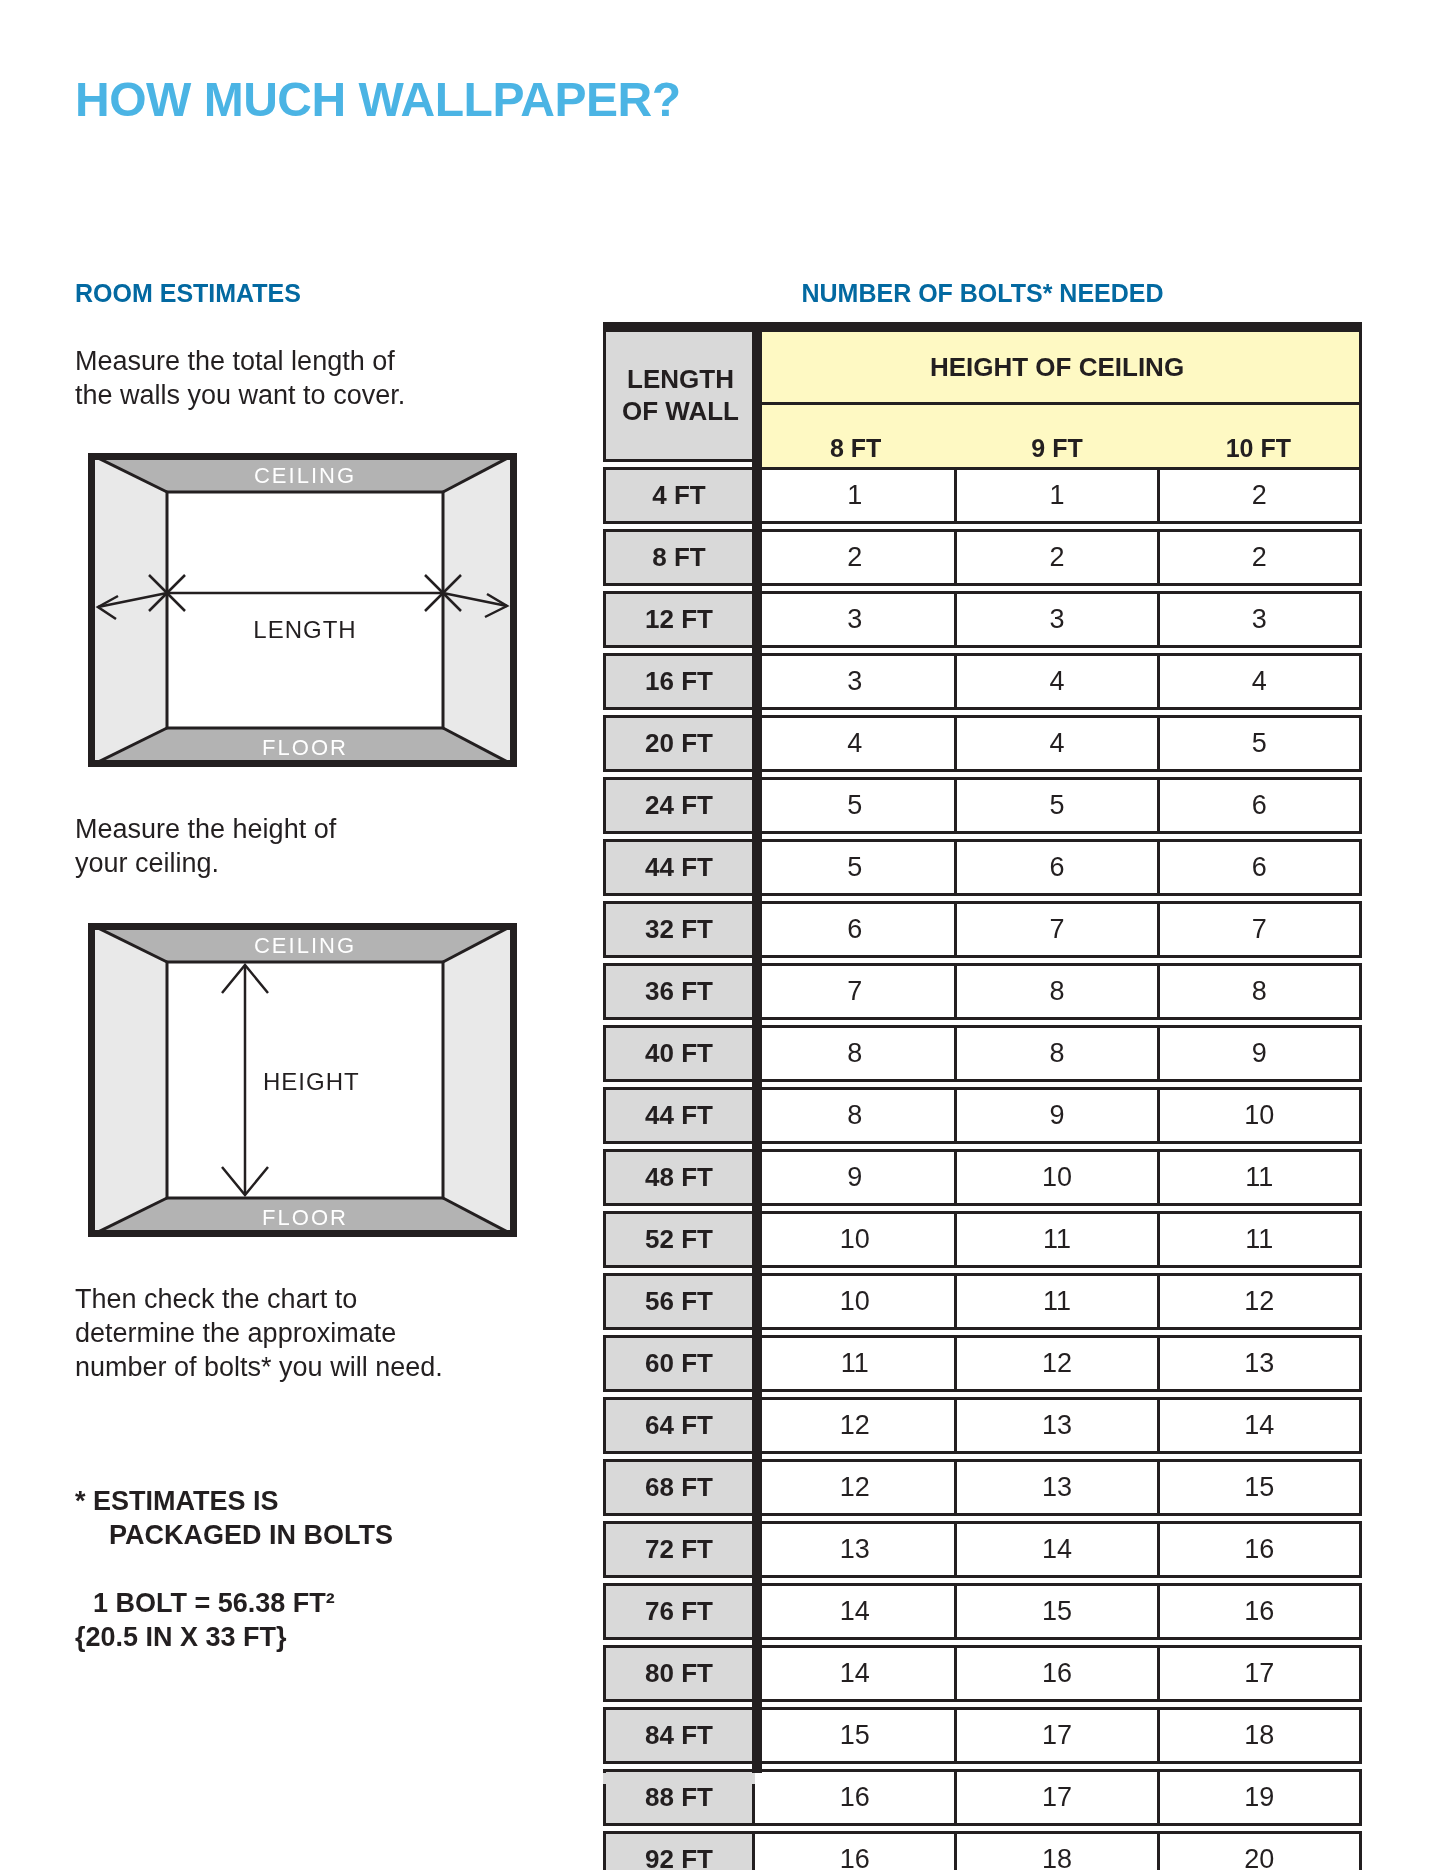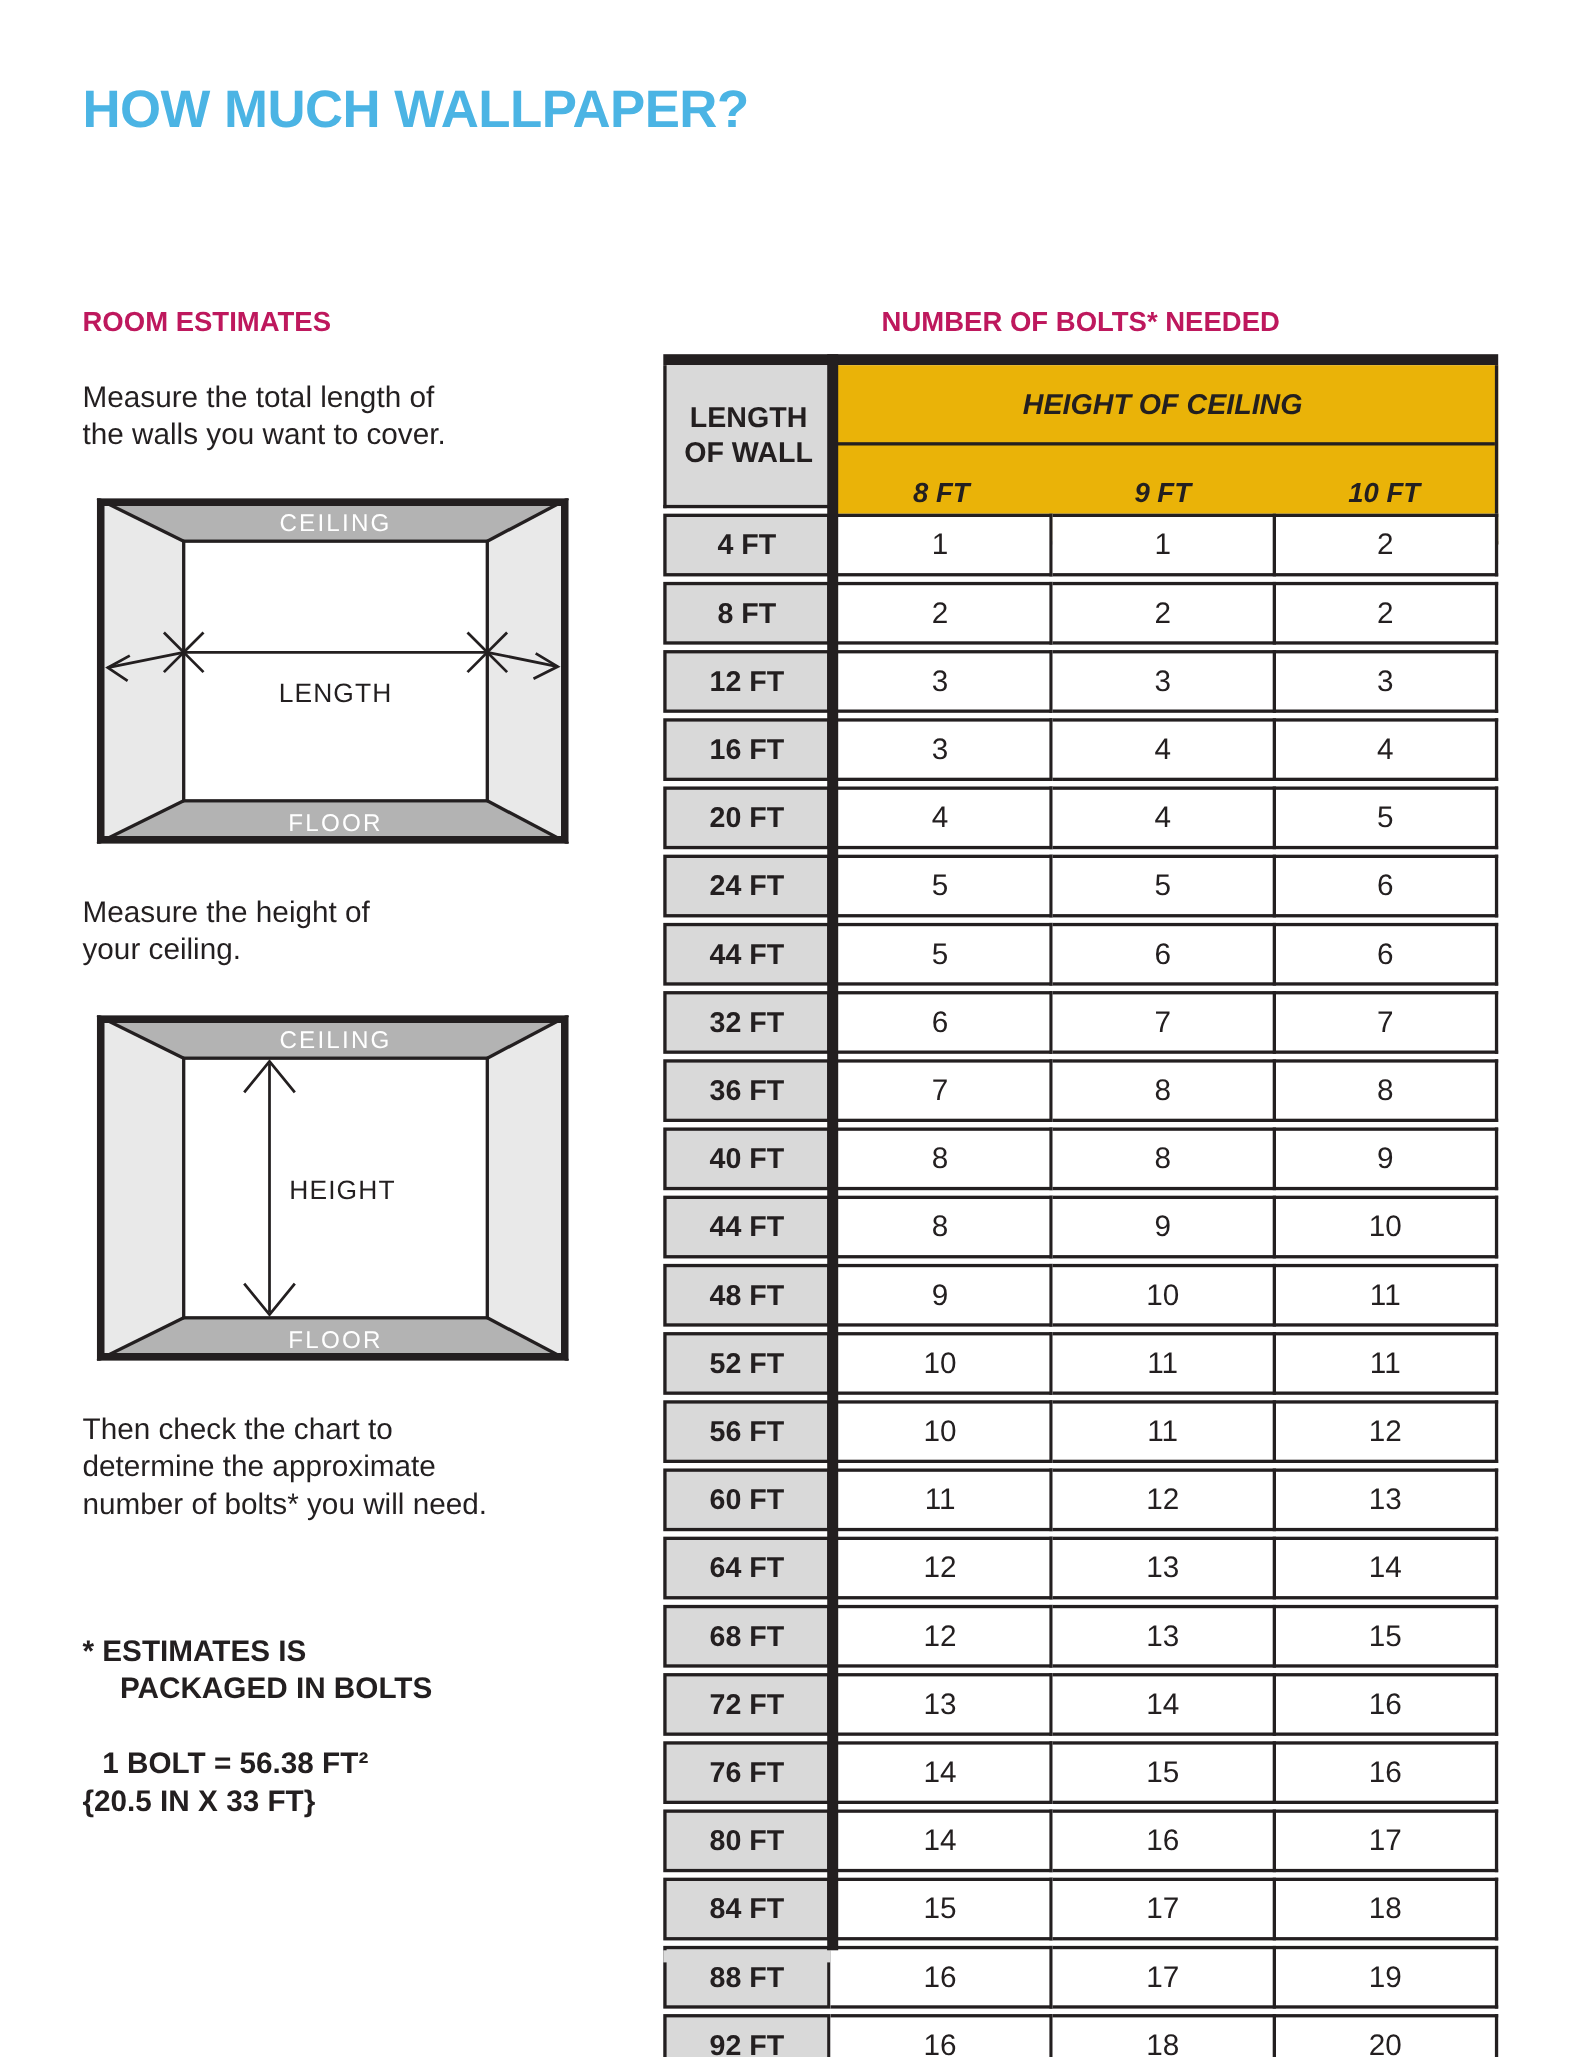--- a/index.html
+++ b/index.html
@@ -5,21 +5,21 @@
   * { margin:0; padding:0; box-sizing:border-box; }
   html,body { background:#ffffff; }
   .page {
     position:relative; width:1445px; height:1870px; background:#ffffff;
     font-family:"Liberation Sans", sans-serif; color:#231f20; overflow:hidden;border-radius:24px;
   }
   .title {
     position:absolute; left:75px; top:72px; font-size:48px; font-weight:bold;
     color:#4bb4e4; letter-spacing:-0.5px;
   }
-  .section-h { position:absolute; top:279px; font-size:25px; font-weight:bold; color:#be185d; }
+  .section-h { position:absolute; top:279px; font-size:25px; font-weight:bold; color:#0369a1; }
   .left-h  { left:75px; }
   .table-h { left:603px; width:759px; text-align:center; }
   .para {
     position:absolute; left:75px; font-size:27px; line-height:34px;
     white-space:pre-line; color:#231f20;
   }
   .p1 { top:344px; }
   .p2 { top:812px; }
   .p3 { top:1282px; }
   .foot { position:absolute; left:75px; font-size:27px; font-weight:bold; white-space:pre-line; }
@@ -34,22 +34,22 @@
   .btable { position:absolute; left:603px; top:322px; width:759px; height:1465px; }
   .topbar { position:absolute; left:0; top:0; width:759px; height:10px; background:#231f20; }
   .hdr-left {
     position:absolute; left:0; top:10px; width:152px; height:130px;
     background:#d9d9d9; border-left:3px solid #231f20; border-bottom:3px solid #231f20;
     display:flex; align-items:center; justify-content:center; text-align:center;
     font-size:26px; font-weight:bold; white-space:pre-line; line-height:1.2;
   }
   .hdr-right {
     position:absolute; left:152px; top:10px; width:607px; height:163px;
-    background:#eab308; border-right:3px solid #231f20; border-bottom:3px solid #231f20;
-    display:flex; flex-direction:column;font-style:italic;
+    background:#fef9c3; border-right:3px solid #231f20; border-bottom:3px solid #231f20;
+    display:flex; flex-direction:column;
   }
   .hdr-ceiling {
     height:73px; border-bottom:3px solid #231f20;
     display:flex; align-items:center; justify-content:center;
     font-size:26px; font-weight:bold;
   }
   .hdr-fts { flex:1; display:flex; }
   .hdr-fts span {
     flex:1; display:flex; align-items:center; justify-content:center;
     font-size:25px; font-weight:bold;

